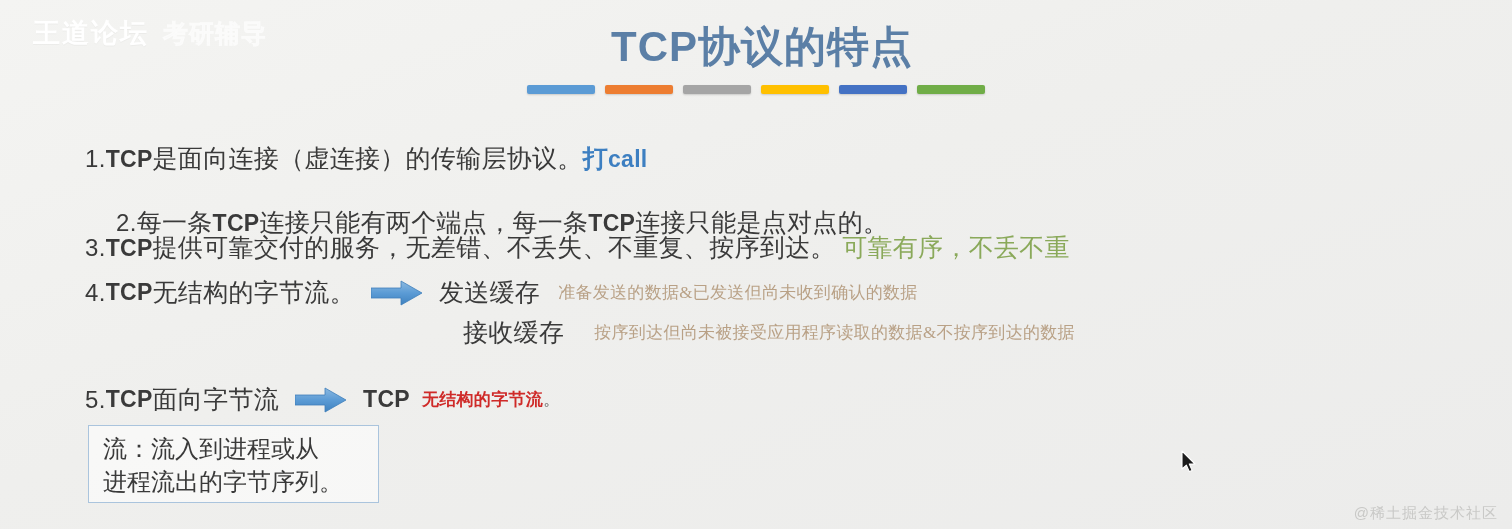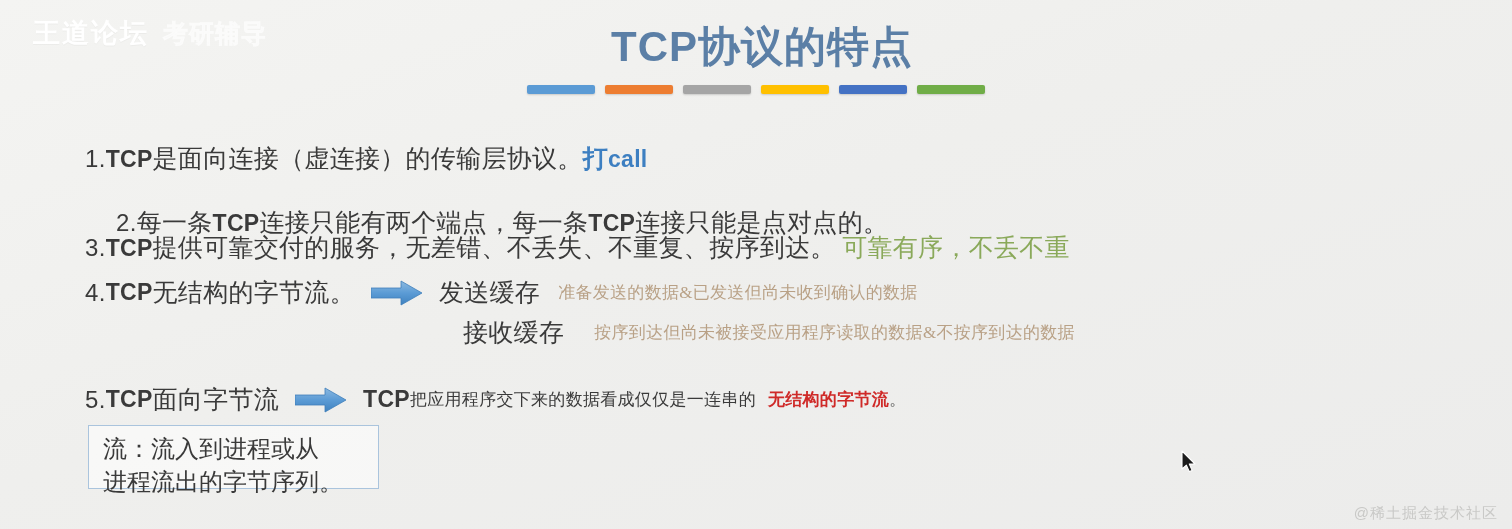--- a/index.html
+++ b/index.html
@@ -133,21 +133,21 @@
     font-size: 17px;
     white-space: nowrap;
   }
 
   
   .defbox {
     position: absolute;
     left: 88px;
     top: 425px;
     width: 291px;
-    height: 64px;
+    height: 78px;
     border: 1px solid #aac4dd;
     background: rgba(255,255,255,0.55);
     box-sizing: border-box;
     padding: 7px 12px 0 14px;
   }
   .defbox .dl {
     font-family: "Liberation Serif", "DejaVu Serif", serif;
     font-size: 24px;
     color: #3a3a3a;
     line-height: 33px;
@@ -247,21 +247,20 @@
           <linearGradient id="ag2" x1="0" y1="0" x2="0" y2="1">
             <stop offset="0%" stop-color="#8cb9e0"></stop>
             <stop offset="50%" stop-color="#5b9bd5"></stop>
             <stop offset="100%" stop-color="#3f82bf"></stop>
           </linearGradient>
         </defs>
         <path d="M0 8 L30 8 L30 1 L51 13 L30 25 L30 18 L0 18 Z" fill="url(#ag2)" stroke="#3f7fba" stroke-width="0.8"></path>
       </svg>
     </span>
     <span class="lat">TCP</span>
-      <span class="desc">把应用程序交下来的数据看成仅仅是一连串的</span>
       <span class="desc red-txt">无结构的字节流</span>
       <span class="desc">。</span>
   </div>
 
   <div class="defbox">
     <div class="dl">流：流入到进程或从</div>
     <div class="dl">进程流出的字节序列。</div>
   </div>
 
   <div class="wm-right">@稀土掘金技术社区</div>

